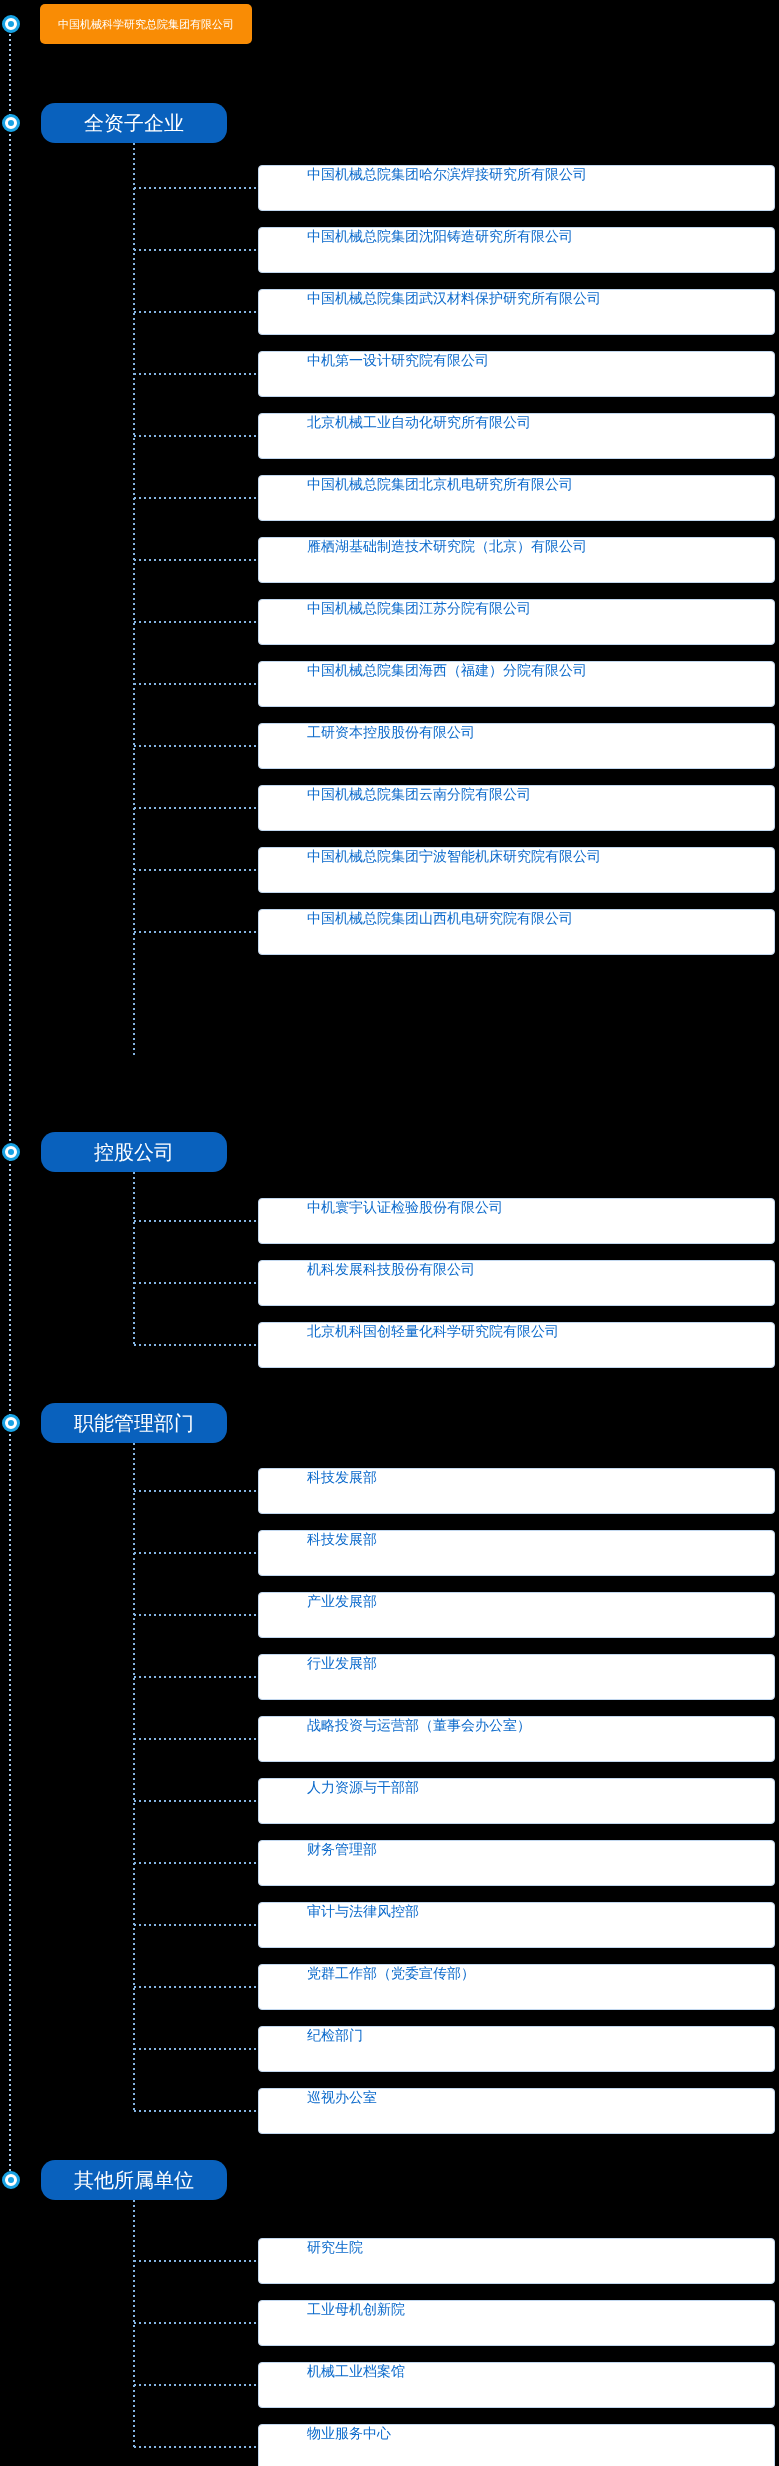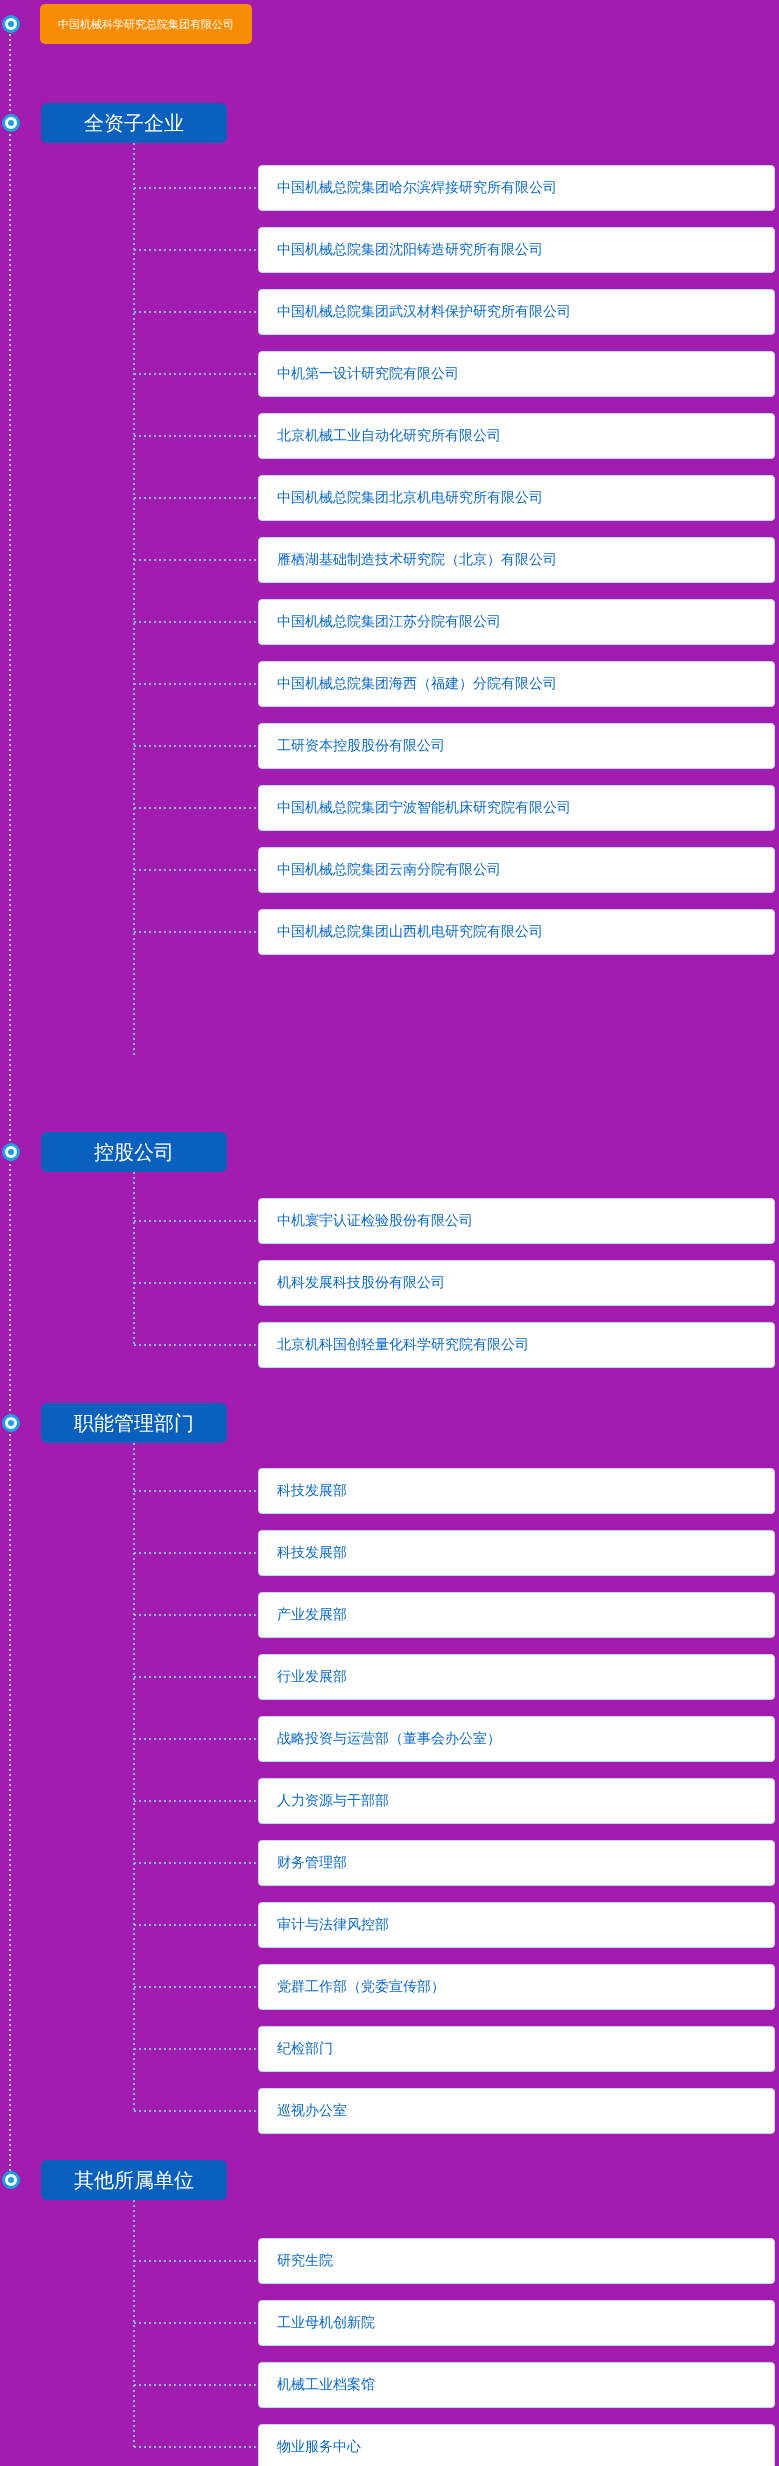--- a/index.html
+++ b/index.html
@@ -1,54 +1,54 @@
 <!DOCTYPE html>
 <html><head>
 <meta charset="utf-8">
 <title>组织机构图</title>
 <style>
   html,body{margin:0;padding:0;background:#ffffff;}
   body{font-family:"Liberation Sans","DejaVu Sans",sans-serif;}
-  .canvas{position:relative;width:779px;height:2466px;background:#a21caf;overflow:hidden;}
+  .canvas{position:relative;width:779px;height:2466px;background:#000000;overflow:hidden;}
 
   
   .rail{position:absolute;left:9px;top:24px;width:2px;height:2156px;
         background:repeating-linear-gradient(to bottom,#a5c8ea 0 2px,transparent 2px 5px);}
 
   
   .mk{position:absolute;left:2px;width:12px;height:12px;border:3px solid #18a2e3;
       border-radius:50%;background:#ffffff;}
   .mk::after{content:"";position:absolute;left:3px;top:3px;width:6px;height:6px;
       border-radius:50%;background:#18a2e3;}
   .mk1{top:15px}.mk2{top:114px}.mk3{top:1143px}.mk4{top:1414px}.mk5{top:2171px}
 
   
   .root{position:absolute;left:40px;top:4px;width:212px;height:40px;background:#f98c05;
         border-radius:5px;color:#ffffff;font-size:11px;display:flex;align-items:center;
         justify-content:center;letter-spacing:0;}
 
   
   .hdr{position:absolute;left:41px;width:186px;height:40px;background:#0961bd;
-       border-radius:6px;color:#ffffff;font-size:20px;display:flex;align-items:center;
+       border-radius:14px;color:#ffffff;font-size:20px;display:flex;align-items:center;
        justify-content:center;white-space:nowrap;}
   .hdr1{top:103px}.hdr2{top:1132px}.hdr3{top:1403px}.hdr4{top:2160px}
 
   
   .vl{position:absolute;left:133px;width:2px;
       background:repeating-linear-gradient(to bottom,#85b5e3 0 2px,transparent 2px 5px);}
   .vl1{top:143px;height:913px}.vl2{top:1172px;height:173px}
   .vl3{top:1443px;height:668px}.vl4{top:2200px;height:247px}
 
   
   .items{position:absolute;left:258px;width:517px;}
   .items1{top:165px}.items2{top:1198px}.items3{top:1468px}.items4{top:2238px}
 
   .item{position:relative;box-sizing:border-box;height:46px;margin-bottom:16px;
         background:#ffffff;border:1px solid #c2d7ee;border-radius:4px;
-        display:flex;align-items:center;padding-left:18px;
+        display:flex;align-items:flex-start;padding-left:48px;
         font-size:14px;color:#0a69cb;white-space:nowrap;}
   .hline{position:absolute;left:-125px;top:21px;width:125px;height:2px;
         background:repeating-linear-gradient(to right,#85b5e3 0 2px,transparent 2px 5px);}
   .item-label{display:inline-block;}
 </style>
 </head>
 <body>
 
 <div class="canvas">
 
@@ -100,25 +100,25 @@
       <div class="item">
       <span class="hline"></span>
       <span class="item-label">中国机械总院集团海西（福建）分院有限公司</span>
     </div>
       <div class="item">
       <span class="hline"></span>
       <span class="item-label">工研资本控股股份有限公司</span>
     </div>
       <div class="item">
       <span class="hline"></span>
+      <span class="item-label">中国机械总院集团云南分院有限公司</span>
+    </div>
+      <div class="item">
+      <span class="hline"></span>
       <span class="item-label">中国机械总院集团宁波智能机床研究院有限公司</span>
-    </div>
-      <div class="item">
-      <span class="hline"></span>
-      <span class="item-label">中国机械总院集团云南分院有限公司</span>
     </div>
       <div class="item">
       <span class="hline"></span>
       <span class="item-label">中国机械总院集团山西机电研究院有限公司</span>
     </div>
     </div>
 
   <div class="hdr hdr2">控股公司</div>
   <div class="vl vl2"></div>
   <div class="items items2">

